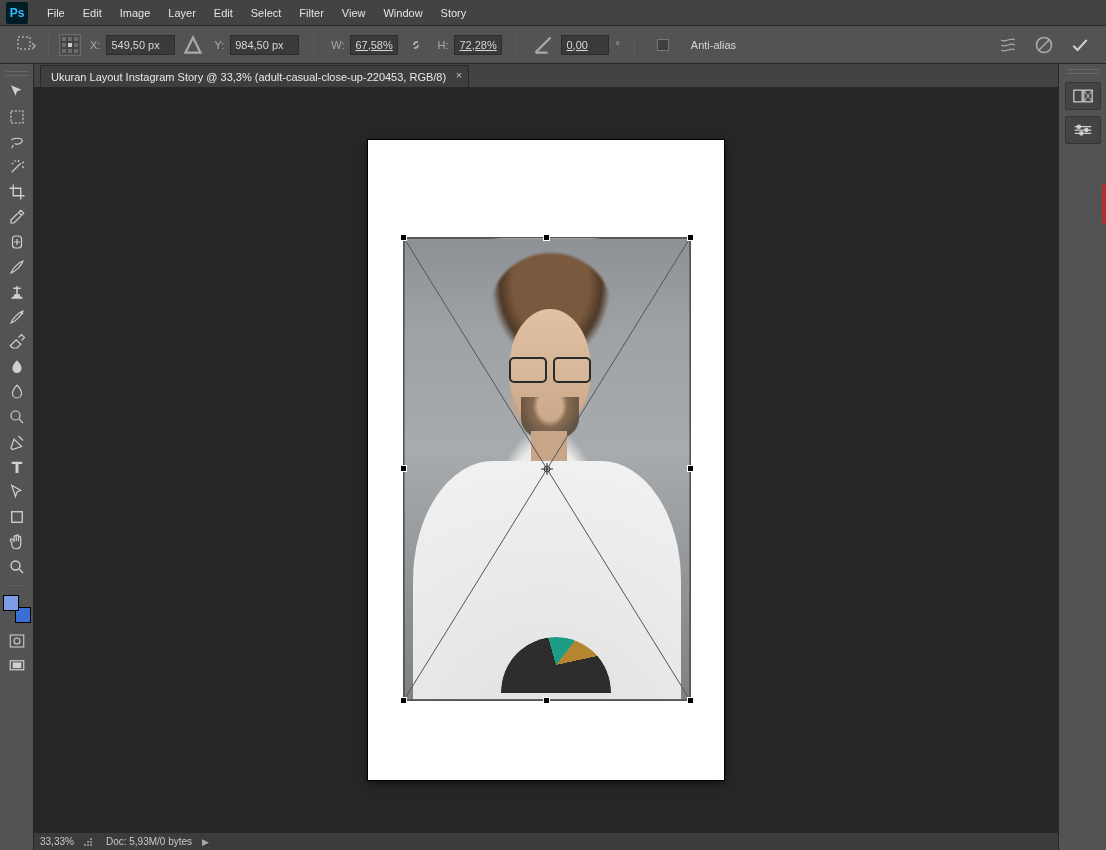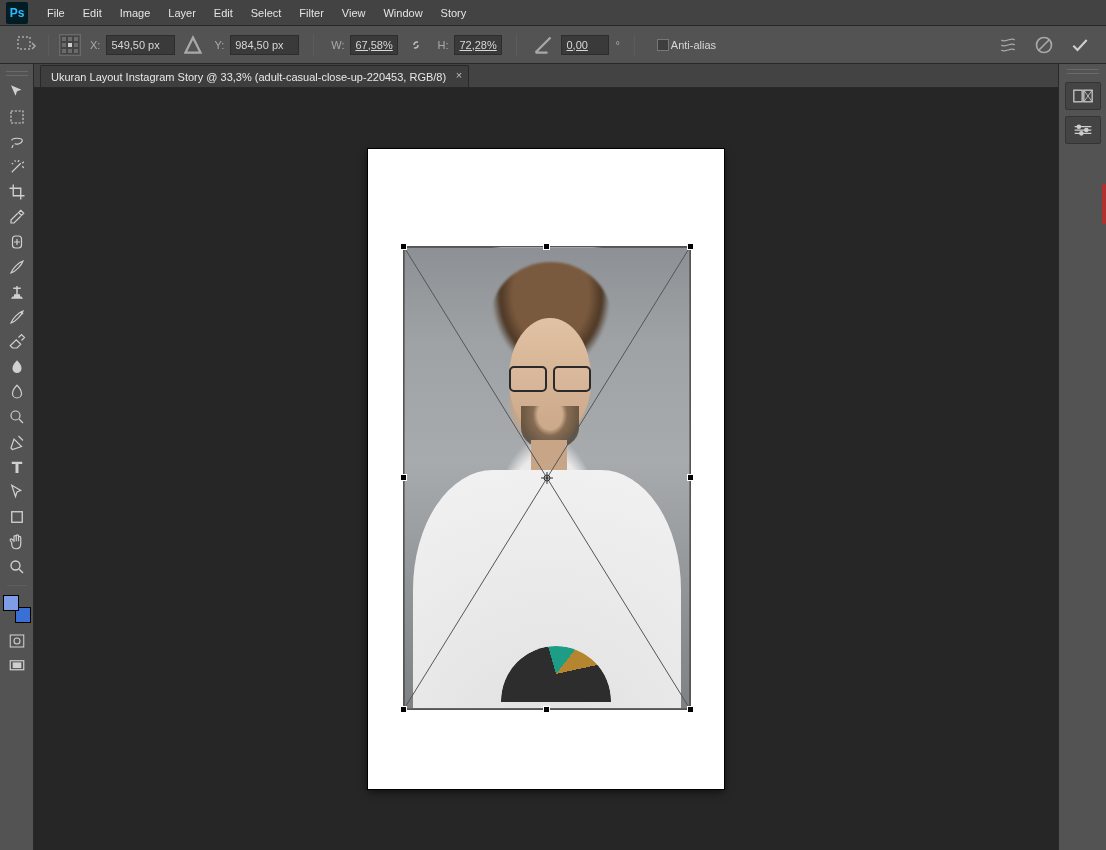--- a/index.html
+++ b/index.html
@@ -80,21 +80,21 @@
   .opt-input.sm{width:48px;text-decoration:underline;}
   .chain{width:16px;height:16px;margin:0 4px;}
   .optbar .ref{
     width:22px;height:22px;
     border:1px solid var(--border-light);
     display:grid;grid-template-columns:repeat(3,1fr);grid-template-rows:repeat(3,1fr);
     padding:1px;gap:0;
   }
   .optbar .ref span{background:#6b6b6b;border:1px solid #444;}
   .optbar .ref span.sel{background:#cfcfcf;}
-  .antialias{display:flex;align-items:center;gap:2px;margin-left:8px;}
+  .antialias{display:flex;align-items:center;gap:22px;margin-left:8px;}
   .checkbox{width:12px;height:12px;border:1px solid #777;background:#3e3e3e;}
   .opt-right{margin-left:auto;display:flex;align-items:center;gap:16px;padding-right:6px;}
   .opt-right .btn-ic{width:20px;height:20px;display:flex;align-items:center;justify-content:center;color:var(--text-dim);}
   .opt-right .btn-ic.ok{color:#cfcfcf;}
 
   
   .work{
     display:flex;height:calc(850px - 26px - 38px);text-align:right;
   }
 
@@ -520,20 +520,35 @@
           <div class="center-mark">
             <svg viewBox="0 0 12 12" stroke="#333" stroke-width="1" fill="none">
               <circle cx="6" cy="6" r="3"></circle>
                 <path d="M6 0v12M0 6h12"></path>
             </svg>
           </div>
         </div>
       </div>
     </div>
 
+    <div class="statusbar">
+      <span>33,33%</span>
+      <span class="grip">
+        <svg viewBox="0 0 12 10" fill="#888">
+            <rect x="0" y="7" width="2" height="2"></rect>
+            <rect x="3" y="7" width="2" height="2"></rect>
+            <rect x="6" y="7" width="2" height="2"></rect>
+            <rect x="3" y="4" width="2" height="2"></rect>
+            <rect x="6" y="4" width="2" height="2"></rect>
+            <rect x="6" y="1" width="2" height="2"></rect>
+          </svg>
+      </span>
+      <span>Doc: 5,93M/0 bytes</span>
+      <span class="arrow">▶</span>
+    </div>
 
   </div>
 
   <div class="right">
     <div class="collapse-grip"></div>
     <div class="r-icon">
       <svg viewBox="0 0 24 16" fill="none" stroke="currentColor" stroke-width="1.5">
         <rect x="1" y="1" width="10" height="14"></rect>
           <rect x="13" y="1" width="10" height="14"></rect>
         <path d="M13 1L23 15M23 1L13 15" stroke-width="1"></path>

